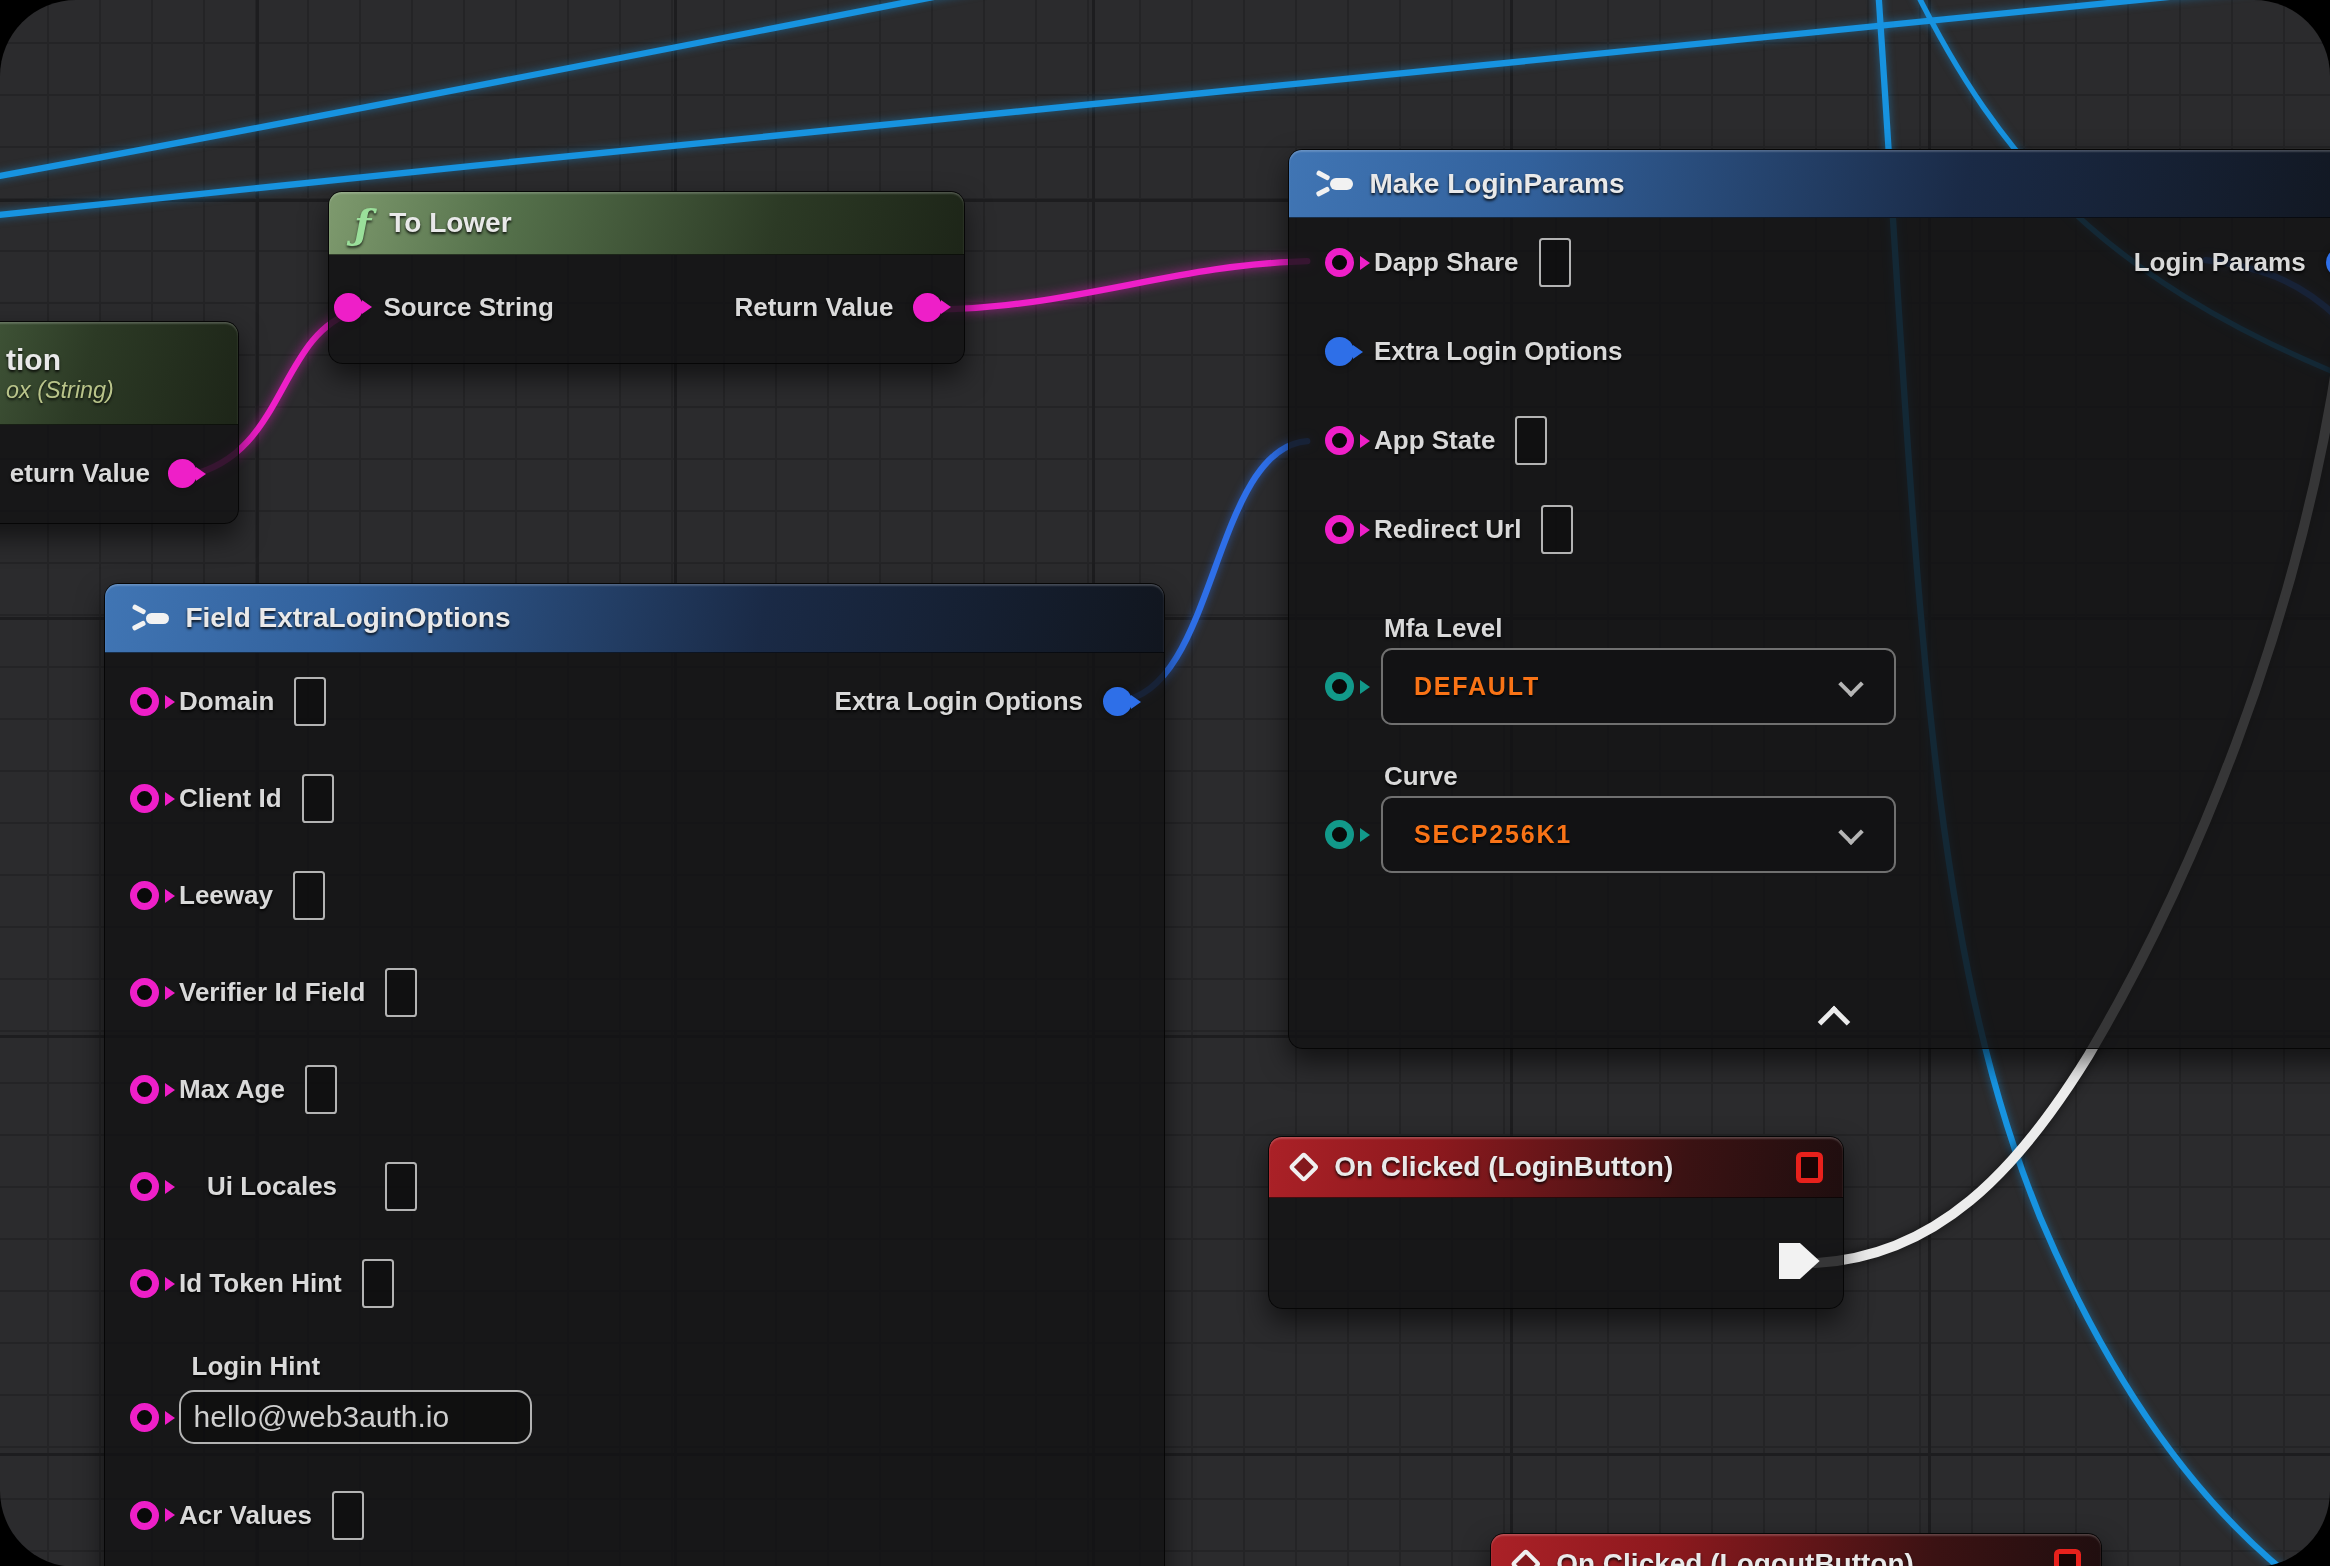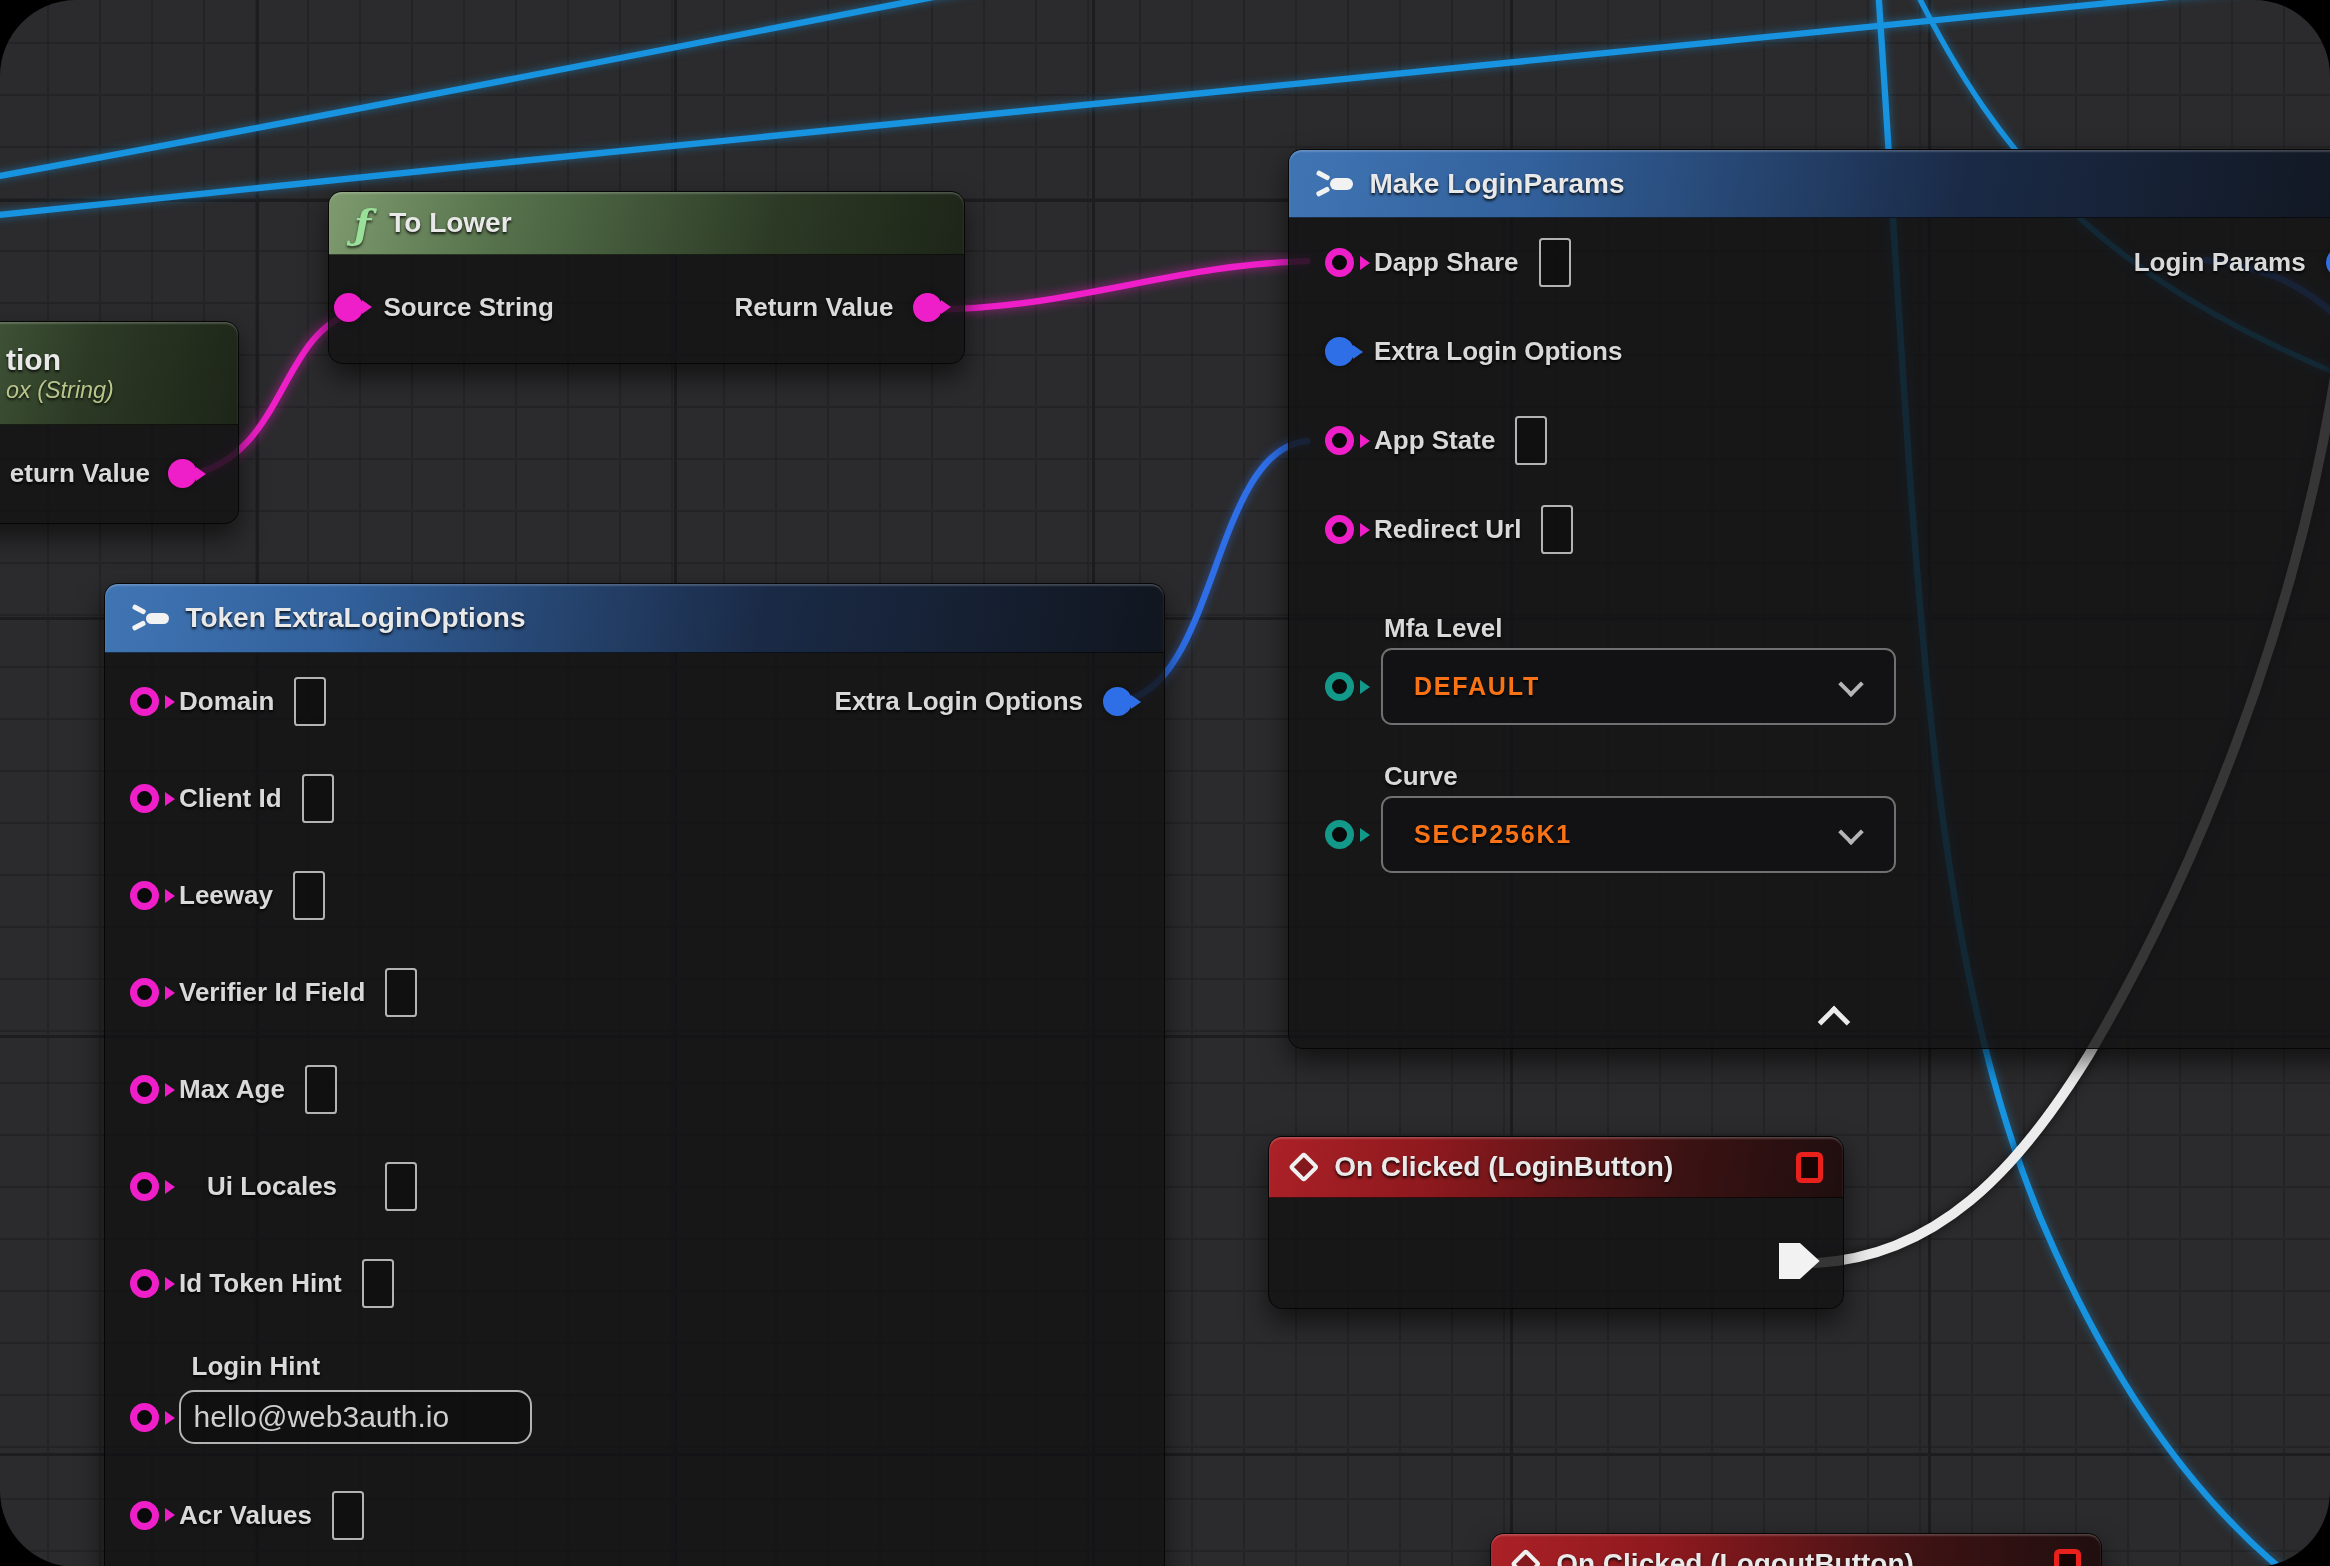--- a/index.html
+++ b/index.html
@@ -153,21 +153,21 @@
     </div>
   </div>
 
   <div class="node" style="left:104px; top:583px; width:1061px; height:1099px;">
     <div class="node-header blue" style="height:69px;">
       <span class="struct-icon">
           <i class="t1"></i>
           <i class="t2"></i>
           <b></b>
         </span>
-      <span class="node-title">Token ExtraLoginOptions</span>
+      <span class="node-title">Field ExtraLoginOptions</span>
     </div>
     <div class="row" style="position:absolute; top:69px; right:32px; height:97px;">
       <span class="pin-label" style="margin-right:20px;">Extra Login Options</span>
       <span class="pin filled blue"></span>
     </div>
     <div style="padding-left:25px;">
       <div class="row" style="height:97px;">
         <span class="pin hollow"></span>
         <span class="pin-label" style="margin-left:20px;">Domain</span>
         <span class="valuebox"></span>

